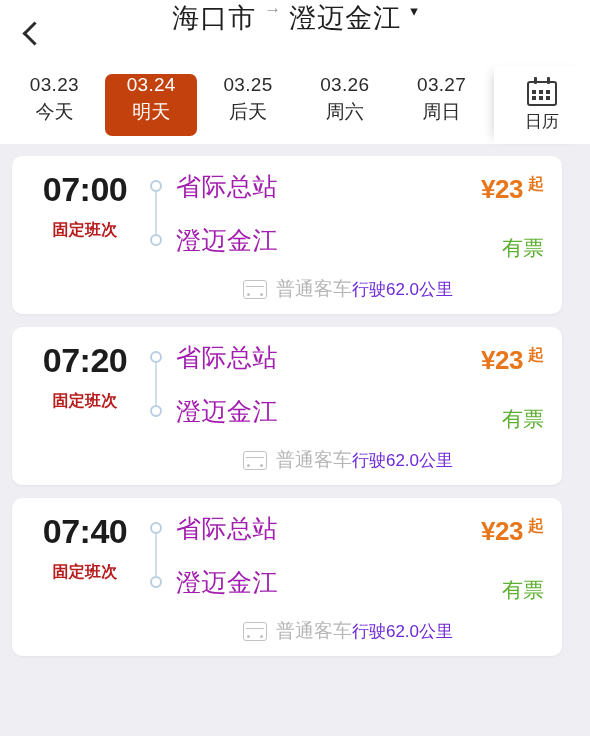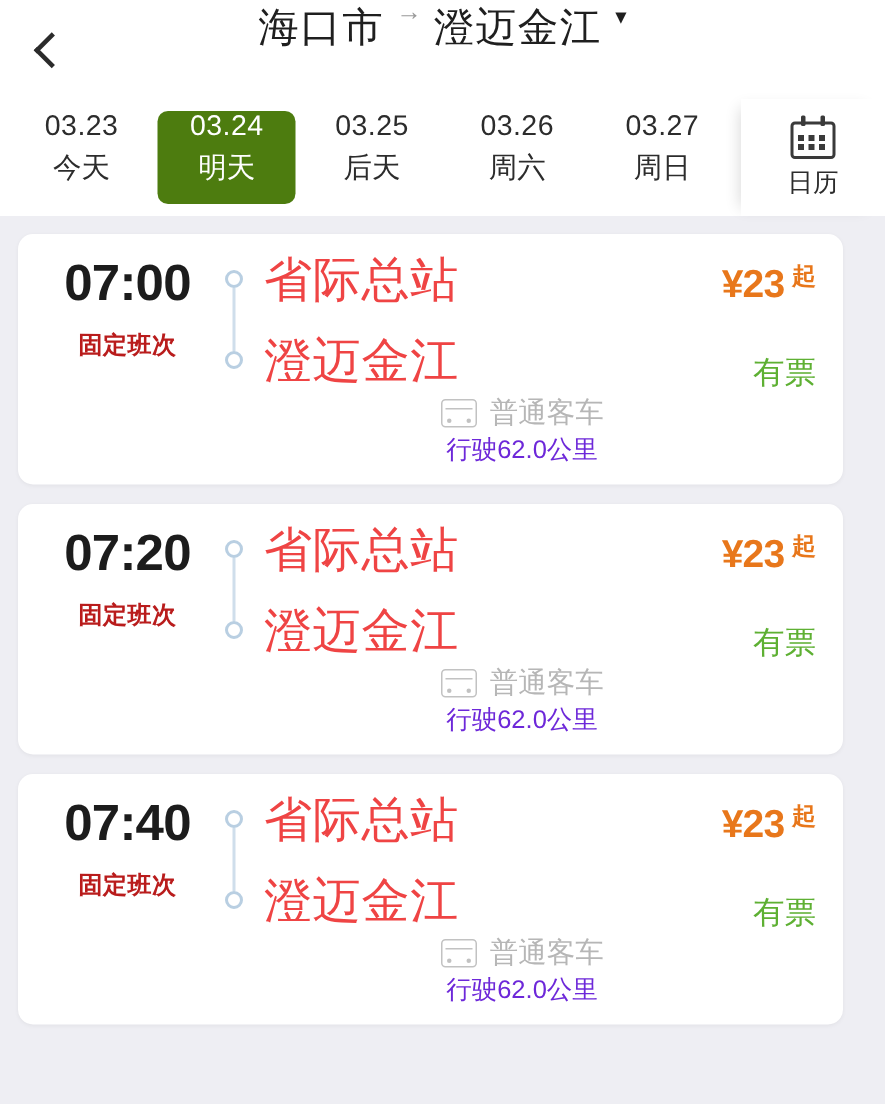--- a/index.html
+++ b/index.html
@@ -126,21 +126,21 @@
     color: #2c2c2c;
     letter-spacing: .3px;
   }
 
   .date-item .d-lbl {
     font-size: 19px;
     color: #2c2c2c;
   }
 
   .date-item.active {
-    background: #4d7c0f;
+    background: #c2410c;
   }
 
   .date-item.active .d-num,
   .date-item.active .d-lbl {
     color: #ffffff;
   }
 
   .cal-btn {
     width: 96px;
     height: 78px;
@@ -269,22 +269,22 @@
   }
 
   
   .stations {
     flex: 1;
     display: flex;
     flex-direction: column;
     padding-left: 8px;
   }
   .station {
-    font-size: 32px;
-    color: #ef4444;
+    font-size: 25px;
+    color: #a21caf;
     height: 33px;
     line-height: 33px;
     letter-spacing: .5px;
   }
   .station + .station { margin-top: 21px; }
 
   
   .right-col {
     flex: none;
     display: flex;
@@ -314,23 +314,23 @@
   .tickets {
     margin-top: 29px;
     font-size: 21px;
     color: #5eb033;
   }
 
   
   .card-bottom {
     display: flex;
     align-items: center;
-    justify-content: space-between;
+    justify-content: center;
+    margin-top: 14px;
     padding-left: 126px;
-    flex-direction: column;
   }
 
   .bus-info {
     display: flex;
     align-items: center;
     gap: 9px;
   }
 
   .bus-icon {
     width: 24px;

